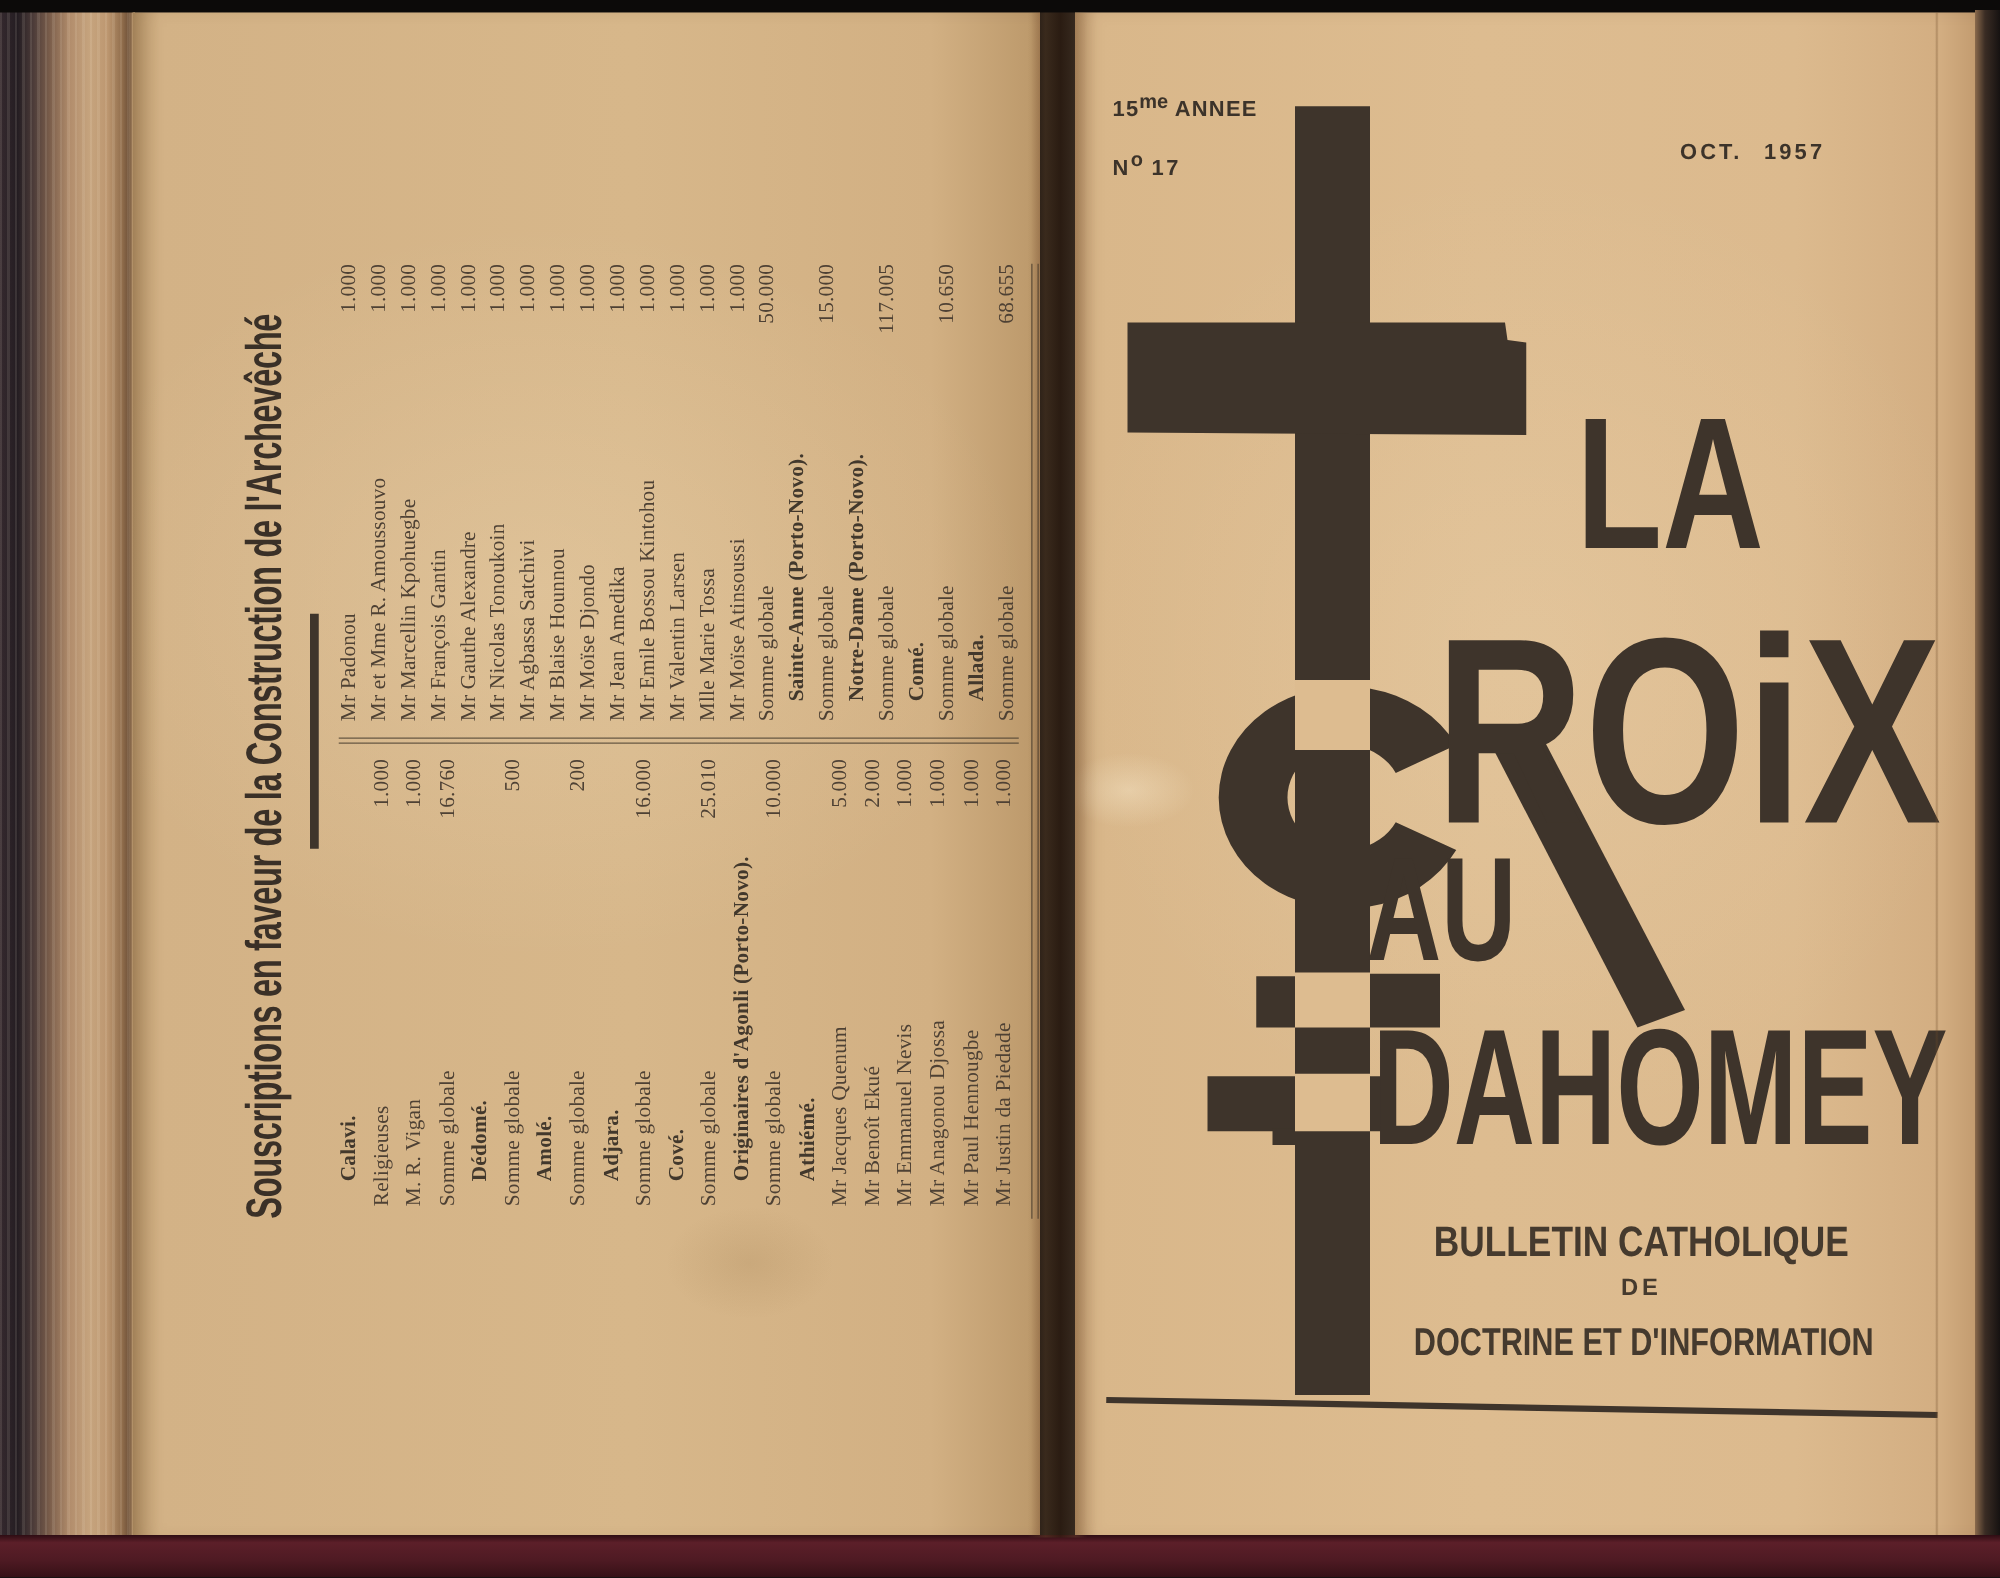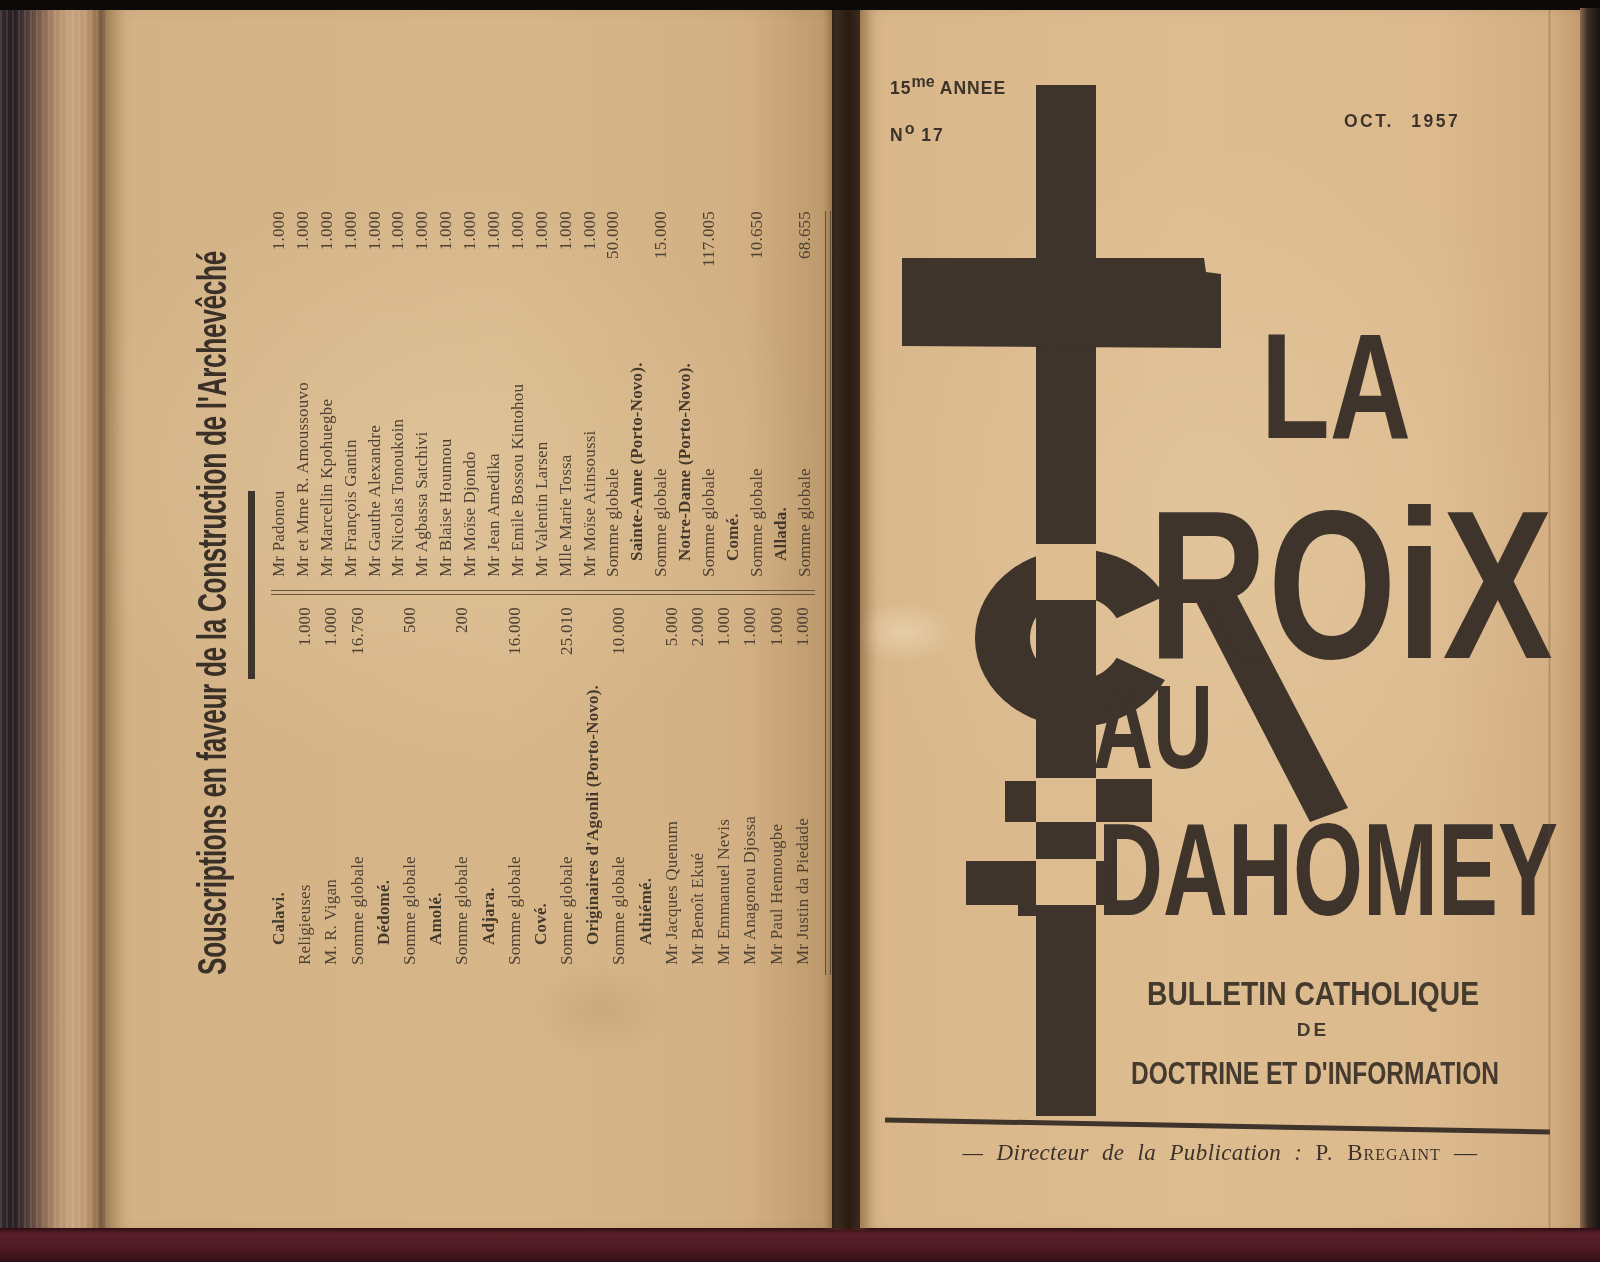--- a/index.html
+++ b/index.html
@@ -295,23 +295,18 @@
       <text transform="translate(233,758)" font-family="Liberation Sans,sans-serif" font-weight="bold" font-size="118" textLength="120" lengthAdjust="spacingAndGlyphs" fill="#3e342b">AU</text>
       <text transform="translate(238,905)" font-family="Liberation Sans,sans-serif" font-weight="bold" font-size="132" textLength="460" lengthAdjust="spacingAndGlyphs" fill="#3e342b">DAHOMEY</text>
 
       <text x="453" y="995" text-anchor="middle" font-family="Liberation Sans,sans-serif" font-weight="bold" font-size="34" textLength="332" lengthAdjust="spacingAndGlyphs" fill="#453a2e">BULLETIN  CATHOLIQUE</text>
       <text x="453" y="1026" text-anchor="middle" font-family="Liberation Sans,sans-serif" font-weight="bold" font-size="19" letter-spacing="3" fill="#453a2e">DE</text>
       <text x="455" y="1074" text-anchor="middle" font-family="Liberation Sans,sans-serif" font-weight="bold" font-size="31" textLength="368" lengthAdjust="spacingAndGlyphs" fill="#453a2e">DOCTRINE  ET  D'INFORMATION</text>
 
       <path d="M25,1110 L690,1122" stroke="#3e342b" stroke-width="5"></path>
     </svg>
 
-    <div id="pub-footer">
-      <span>— Directeur  de  la  Publication :</span>
-      <span class="pname">P. Bregaint</span>
-      <span class="dash">—</span>
-    </div>
     <div class="crease-right"></div>
   </div>
 
   <div class="right-dark-edge"></div>
   <div class="cover-bottom"></div>
 </div>
 
 </body></html>

